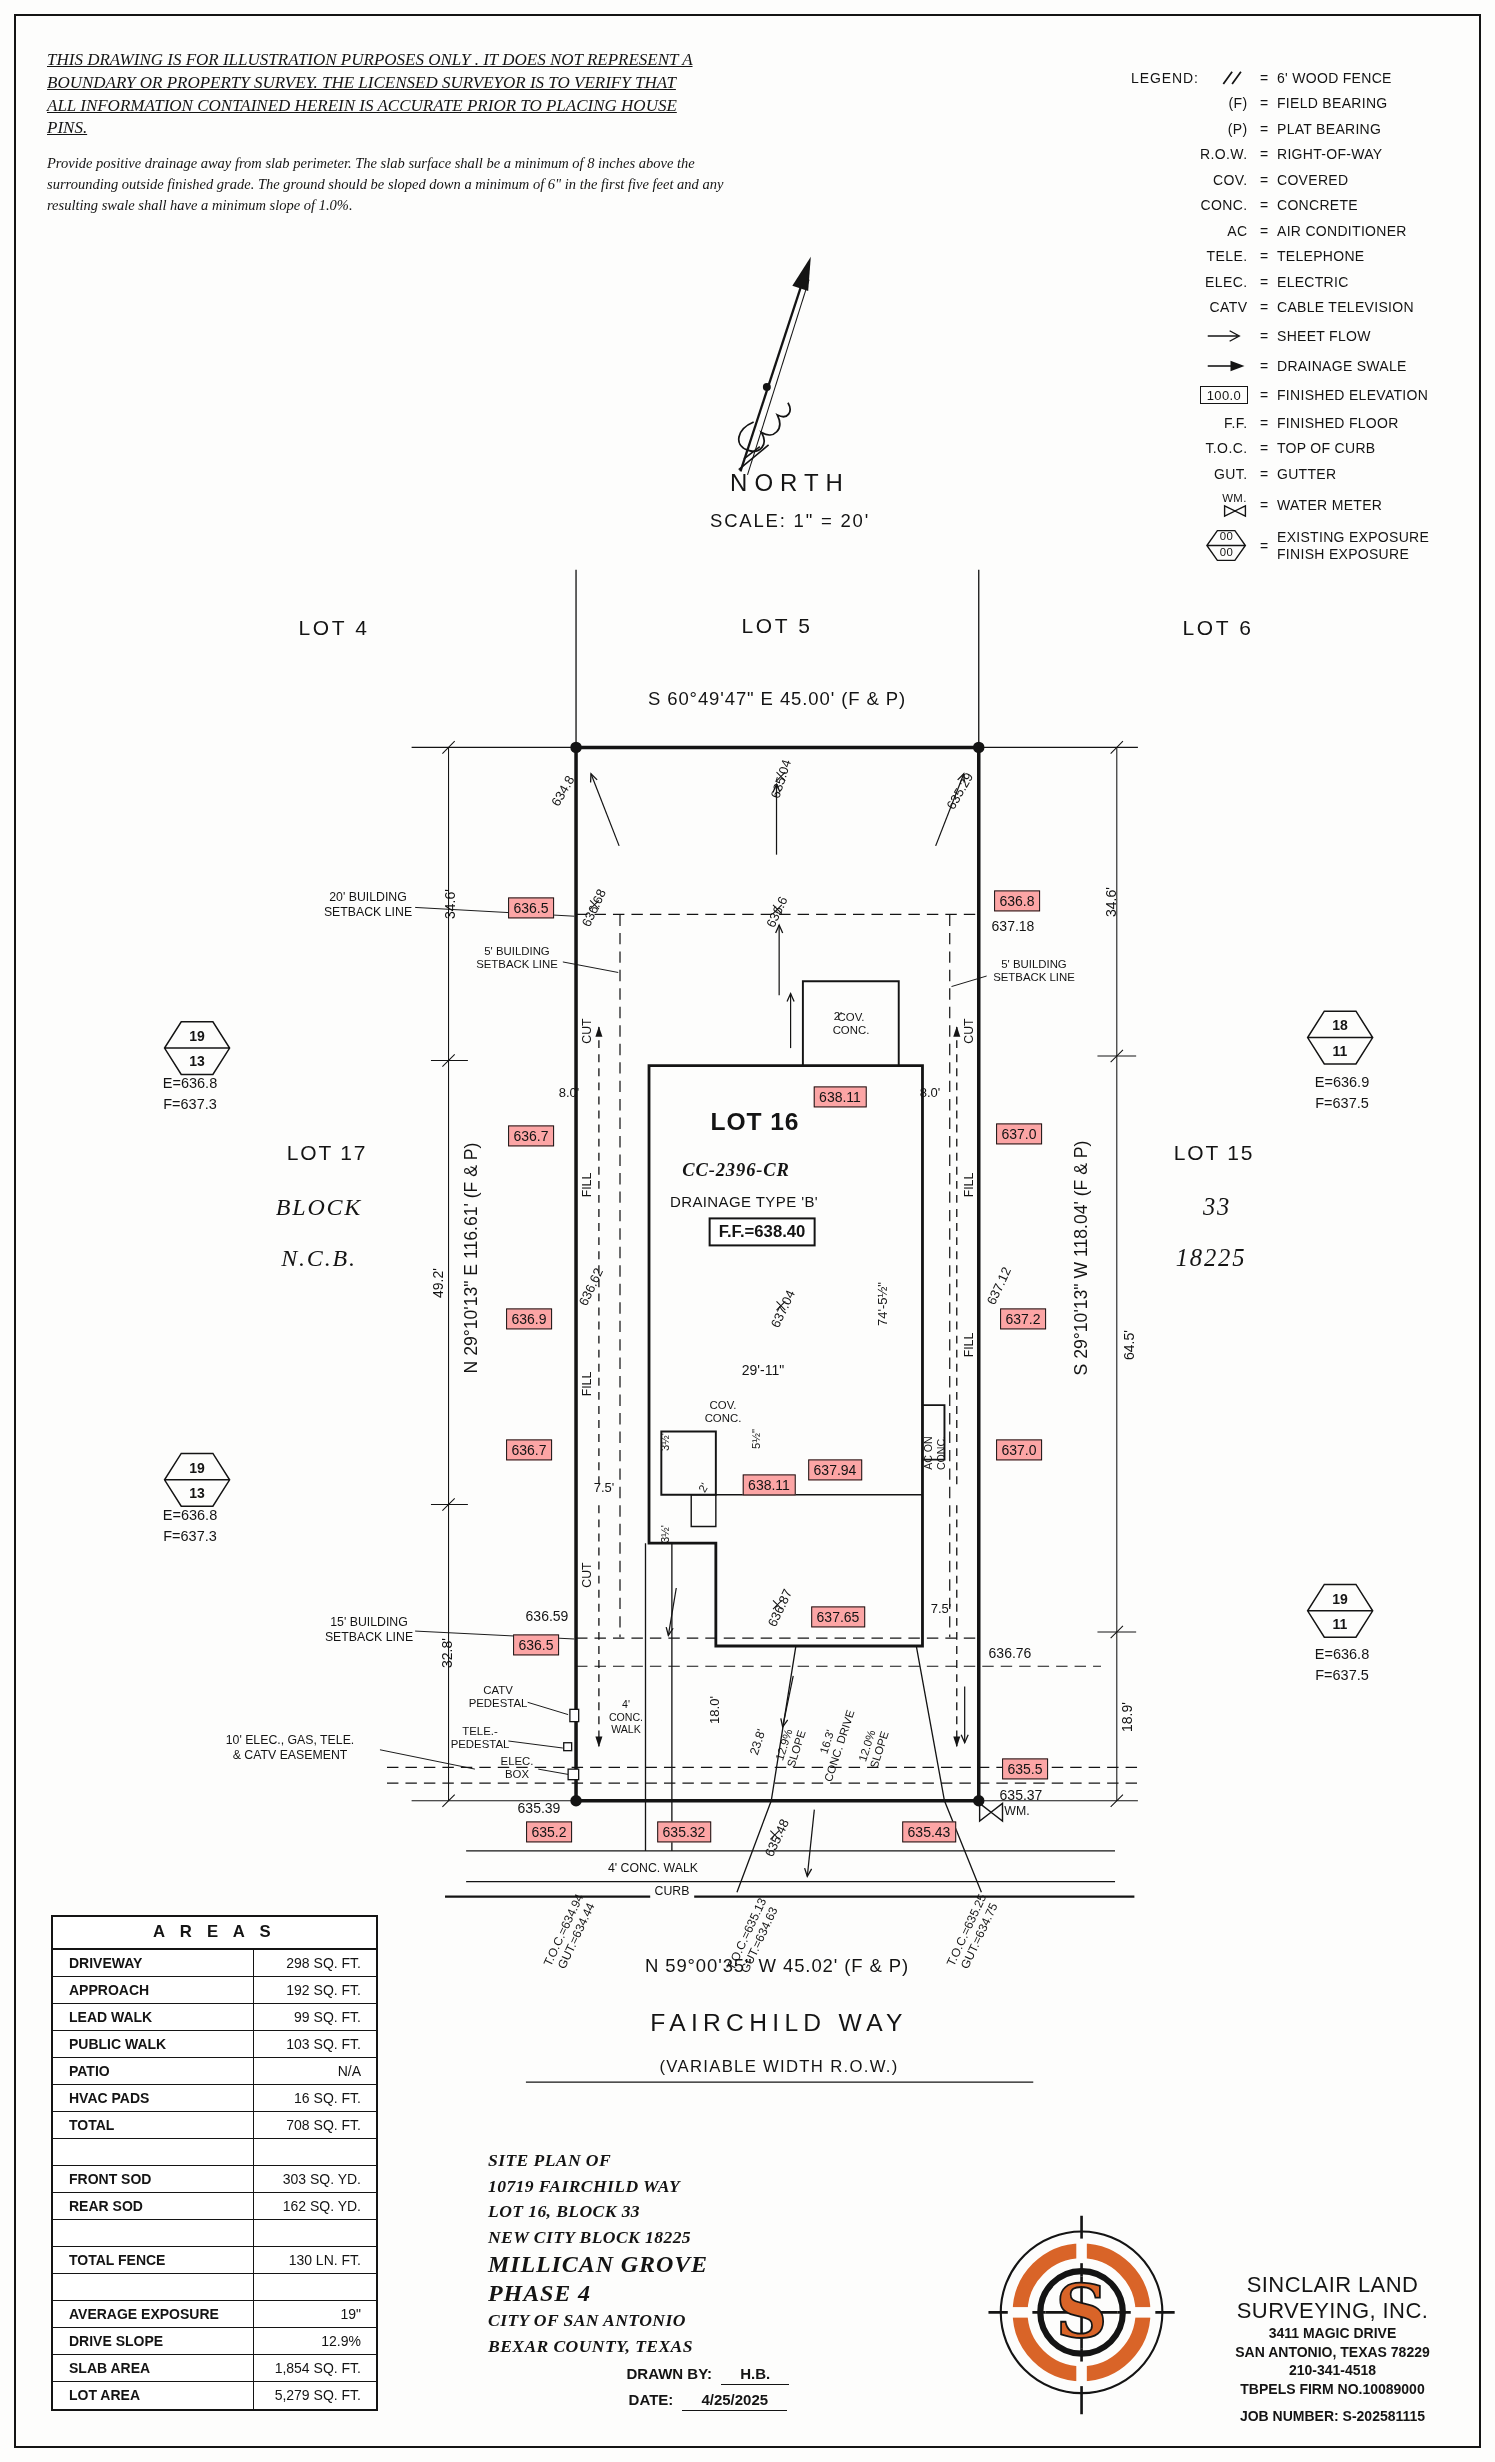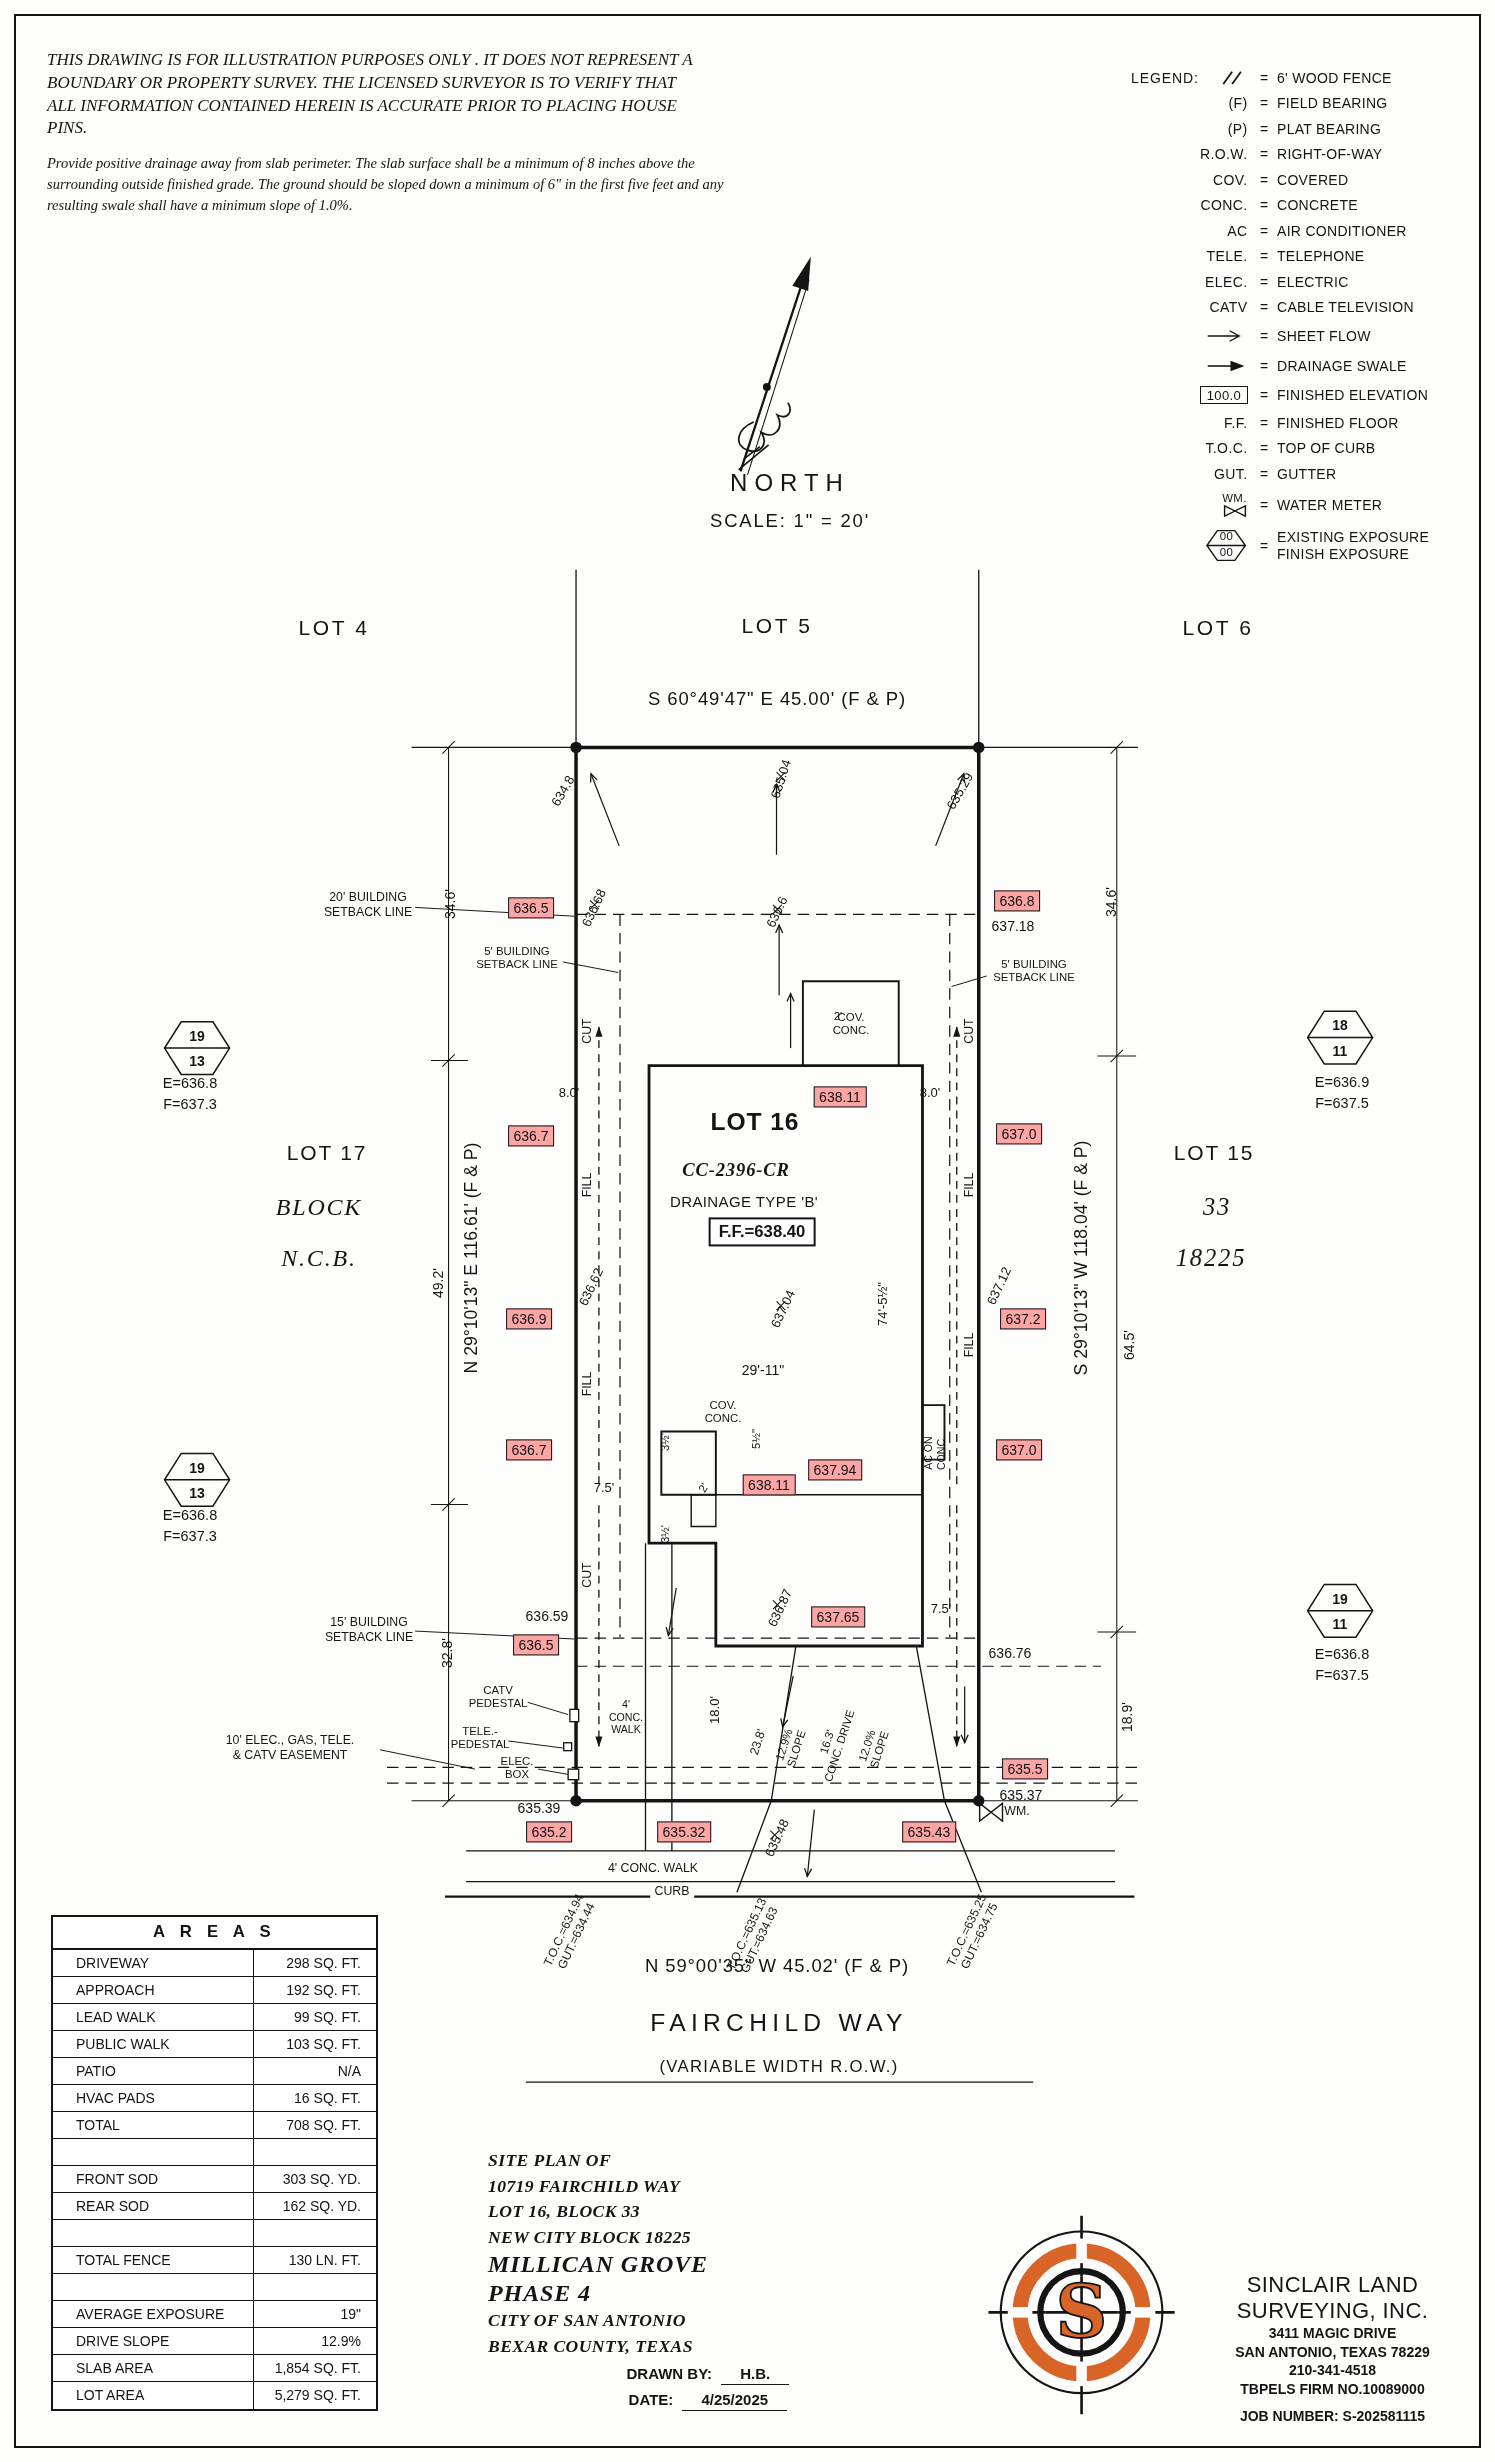--- a/index.html
+++ b/index.html
@@ -5,37 +5,37 @@
 *{margin:0;padding:0;box-sizing:border-box}
 html,body{background:#9a9a9a}
 .sheet{position:relative;width:1495px;height:2462px;background:#fdfdfc;color:#141414;
   font-family:"Liberation Sans","DejaVu Sans",sans-serif;overflow:hidden}
 .sheet svg.lines{position:absolute;left:0;top:0}
 .border{position:absolute;left:14px;top:14px;right:14px;bottom:14px;border:2.6px solid #141414;pointer-events:none}
 .ann{position:absolute;transform:translate(-50%,-50%);font-size:13px;line-height:1.18;text-align:center;white-space:pre-line;color:#141414}
 .ebox{position:absolute;transform:translate(-50%,-50%);font-size:14px;line-height:1;border:1.4px solid #141414;background:#fca5a5;padding:2.6px 4.4px;white-space:nowrap}
 .ffbox{position:absolute;transform:translate(-50%,-50%);font-size:16.7px;font-weight:bold;border:2.6px solid #141414;background:#fff;padding:2.6px 8px;white-space:nowrap}
 .serifit{font-family:"Liberation Serif","DejaVu Serif",serif;font-style:italic}
-.disc1{position:absolute;left:47px;top:49px;width:661px;font-family:"Liberation Serif","DejaVu Serif",serif;font-style:italic;font-size:17px;line-height:1.34;}
+.disc1{position:absolute;left:47px;top:49px;width:661px;font-family:"Liberation Serif","DejaVu Serif",serif;font-style:italic;font-size:17px;line-height:1.34;text-decoration:underline}
 .disc2{position:absolute;left:47px;top:153px;width:709px;font-family:"Liberation Serif","DejaVu Serif",serif;font-style:italic;font-size:14.5px;line-height:1.45}
 .legend{position:absolute;left:1131px;top:65px;width:355px}
 .ltitle{position:absolute;left:0;top:5.3px;font-size:14px;letter-spacing:0.9px}
 .lrow{display:flex;align-items:center;min-height:25.5px}
 .labbr{width:120px;padding-right:3.5px;font-size:14px;letter-spacing:0.4px;flex:none;display:flex;justify-content:flex-end;align-items:center;text-align:right}
 .leq{width:26px;text-align:center;font-size:14px;flex:none}
 .ldesc{font-size:14px;letter-spacing:0.3px;white-space:pre-line;line-height:1.15}
 .lbox{border:1.4px solid #141414;padding:0.9px 5.3px;font-size:13px}
 .lhex{position:relative;width:42px;height:37px;display:inline-block}
 .lhex .hn{position:absolute;left:0;right:0;text-align:center;font-size:11.4px;line-height:1}
 .wmstack{display:flex;flex-direction:column;align-items:center;gap:0.9px;font-size:11.4px}
 .areas{position:absolute;left:51px;top:1915px;width:327px;border:2.2px solid #141414;background:#fff}
 .ahead{border-bottom:2.2px solid #141414;text-align:center;font-size:16.7px;font-weight:bold;letter-spacing:5.3px;padding:5.3px 0}
 .arow{display:flex;border-bottom:1.8px solid #141414;height:27px;align-items:stretch}
 .arow:last-child{border-bottom:none}
-.alabel{flex:1;padding-left:23px;font-size:14px;font-weight:normal;display:flex;align-items:center}
+.alabel{flex:1;padding-left:16px;font-size:14px;font-weight:bold;display:flex;align-items:center}
 .aval{width:123px;border-left:1.8px solid #141414;padding-right:15px;font-size:14px;font-weight:normal;display:flex;align-items:center;justify-content:flex-end}
 .tblock{position:absolute;left:488px;top:2148px;width:440px;font-family:"Liberation Serif","DejaVu Serif",serif;font-style:italic;font-weight:bold}
 .tl-s{font-size:17.6px;line-height:25.5px;letter-spacing:0.4px}
 .tl-l{font-size:24px;line-height:29px;letter-spacing:0.9px}
 .tb-kv{display:flex;justify-content:center;align-items:baseline;gap:8.8px;font-family:"Liberation Sans",sans-serif;font-style:normal;font-weight:bold;font-size:15px;margin-top:6.2px}
 .uval{border-bottom:1.8px solid #141414;padding:0 19.3px 1.8px}
 .firm{position:absolute;left:1196px;top:2272px;width:273px;text-align:center}
 .fname{font-size:22px;letter-spacing:0.4px;line-height:26px;white-space:nowrap}
 .faddr{font-size:14px;font-weight:bold;line-height:18.5px;white-space:nowrap}
 .fjob{font-size:14px;font-weight:bold;margin-top:9.7px;white-space:nowrap}

